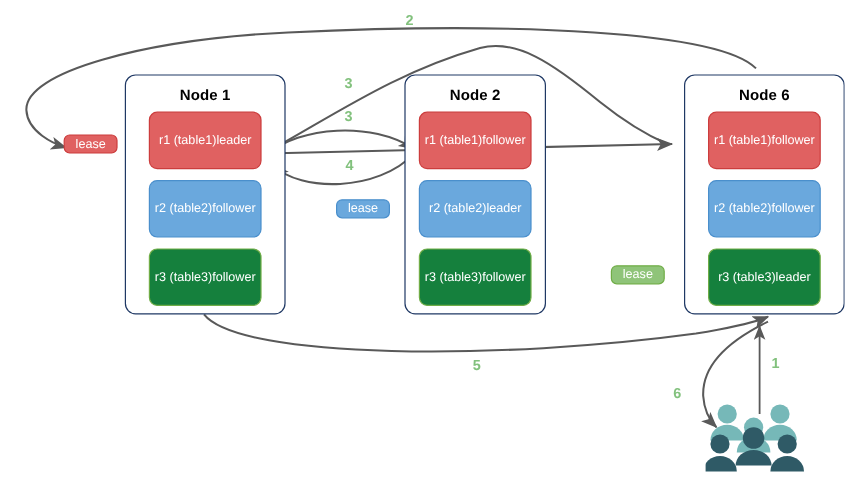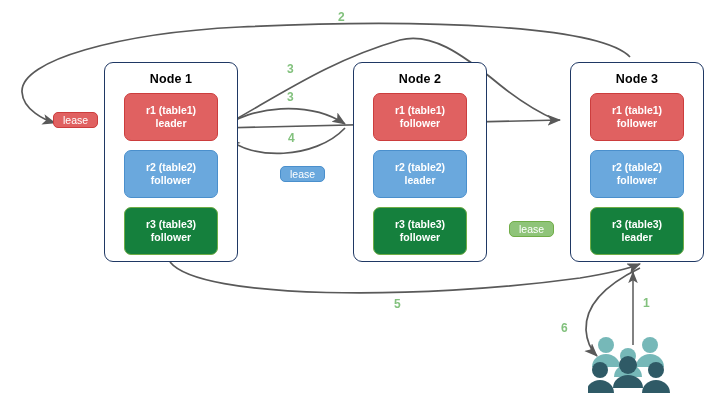--- a/index.html
+++ b/index.html
@@ -41,28 +41,27 @@
     margin-bottom: 7px;
     letter-spacing: 0.1px;
   }
   .replica {
     box-sizing: border-box;
     margin: 0 auto 9px auto;
     width: 94px;
     height: 48px;
     border-radius: 7px;
     display: flex;
-    flex-direction: column;
+    flex-direction: row;
     align-items: center;
     justify-content: center;
     color: #ffffff;
     font-size: 10.5px;
     line-height: 13px;
     text-align: center;
-    font-weight: bold;
   }
   .replica .ln { display: block; }
   .rep-red   { background: #e06161; border: 1.4px solid #cc3d3d; }
   .rep-blue  { background: #6aa8dd; border: 1.4px solid #4a8fcc; text-align: center; }
   .rep-green { background: #15803d; border: 1.4px solid #70ad47; }
 
   .lease {
     position: absolute;
     box-sizing: border-box;
     border-radius: 5px;
@@ -127,38 +126,38 @@
     <div class="replica rep-blue">
       <span class="ln">r2 (table2)</span>
       <span class="ln">follower</span>
     </div>
     <div class="replica rep-green">
       <span class="ln">r3 (table3)</span>
       <span class="ln">follower</span>
     </div>
   </div>
 
-  <div class="node" style="left:353px; top:62px; width:134px; height:200px;">
+  <div class="node" style="left:337px; top:62px; width:118px; height:200px;">
     <div class="node-title">Node 2</div>
     <div class="replica rep-red">
       <span class="ln">r1 (table1)</span>
       <span class="ln">follower</span>
     </div>
     <div class="replica rep-blue">
       <span class="ln">r2 (table2)</span>
       <span class="ln">leader</span>
     </div>
     <div class="replica rep-green">
       <span class="ln">r3 (table3)</span>
       <span class="ln">follower</span>
     </div>
   </div>
 
   <div class="node" style="left:570px; top:62px; width:134px; height:200px;">
-    <div class="node-title">Node 3</div>
+    <div class="node-title">Node 6</div>
     <div class="replica rep-red">
       <span class="ln">r1 (table1)</span>
       <span class="ln">follower</span>
     </div>
     <div class="replica rep-blue">
       <span class="ln">r2 (table2)</span>
       <span class="ln">follower</span>
     </div>
     <div class="replica rep-green">
       <span class="ln">r3 (table3)</span>

